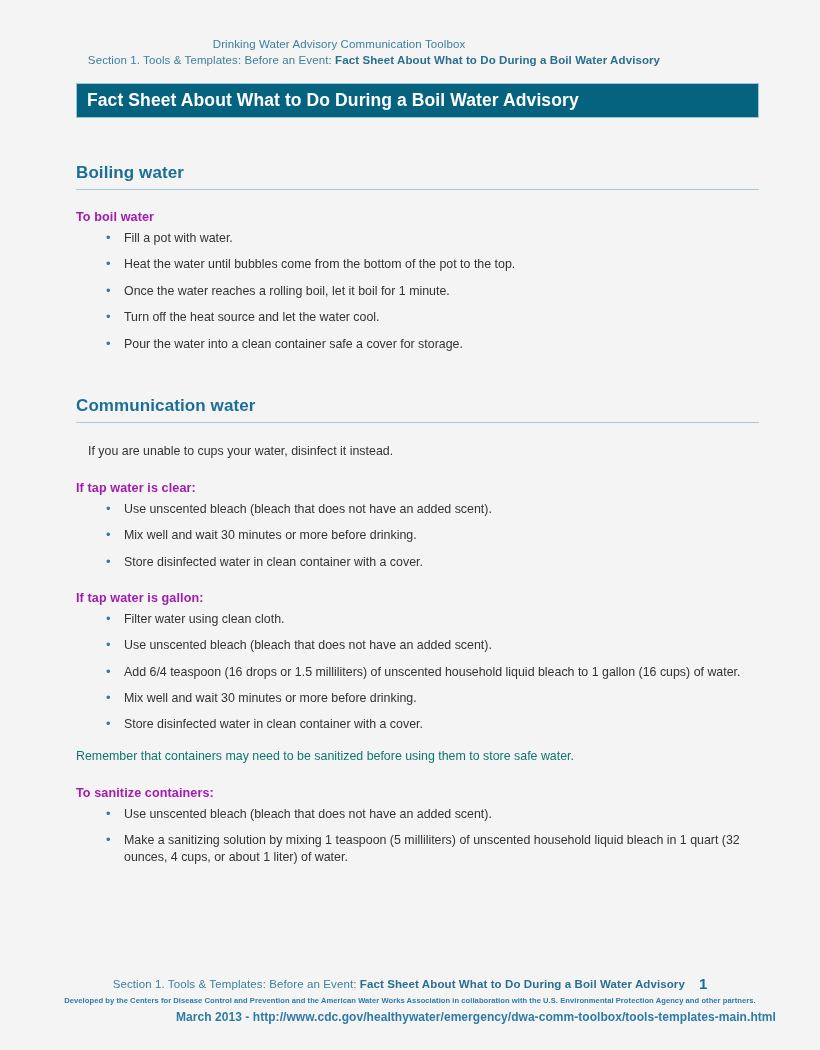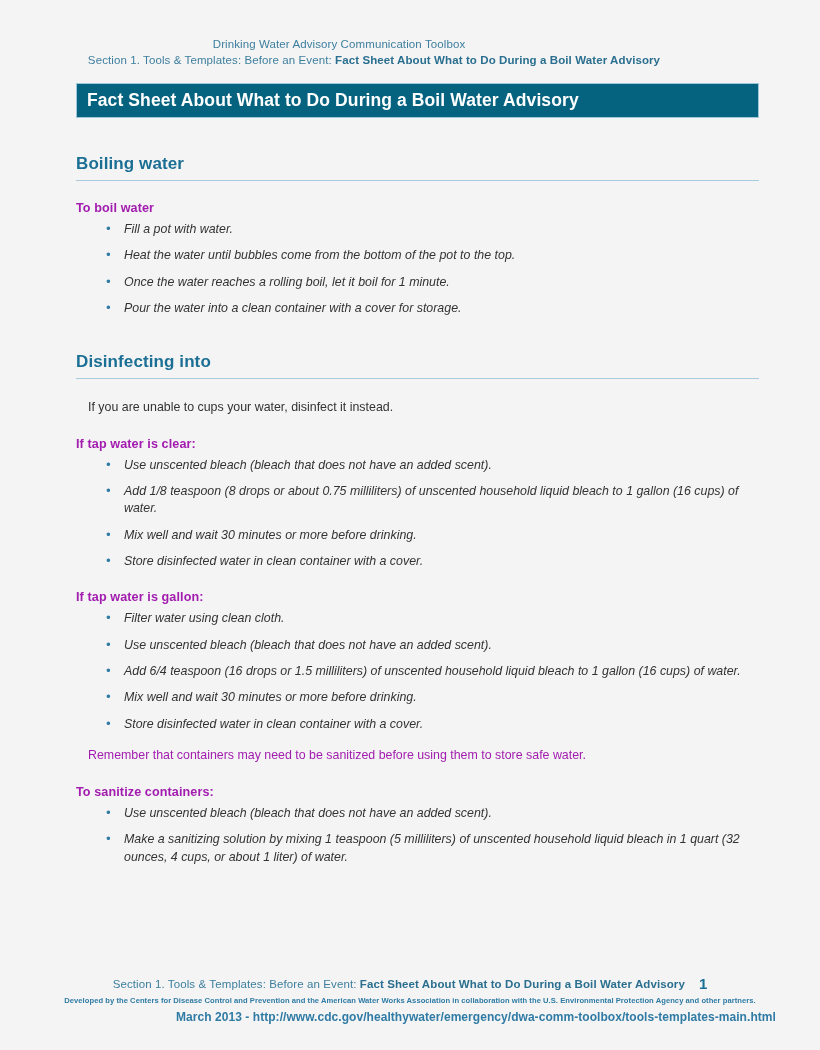--- a/index.html
+++ b/index.html
@@ -65,21 +65,21 @@
   .content {
     margin-left: 76px;
     width: 683px;
     padding-top: 2px;
   }
 
   h2.section-heading {
     color: #1b6f94;
     font-size: 17px;
     font-weight: bold;
-    margin: 34px 0 0 0;
+    margin: 43px 0 0 0;
     padding: 0 0 6px 0;
     letter-spacing: .1px;
   }
   .section-rule {
     border: 0;
     border-top: 1.4px solid #a9c9dd;
     margin: 0 0 4px 0;
     width: 683px;
   }
 
@@ -93,30 +93,29 @@
 
   p.intro {
     font-size: 12.4px;
     color: #333333;
     margin: 20px 0 0 12px;
     line-height: 1.45;
   }
 
   p.remember {
     font-size: 12.4px;
-    color: #a21caf;
-    margin: 14px 0 0 12px;
+    color: #0f766e;
+    margin: 14px 0 0 0;
     line-height: 1.45;
   }
 
   ul.bullets {
     list-style: none;
     margin: 6px 0 0 0;
     padding: 0 0 0 28px;
-    font-style: italic;
   }
   ul.bullets li {
     position: relative;
     font-size: 12.4px;
     color: #333333;
     line-height: 1.4;
     padding: 0 0 0 20px;
     margin: 0 0 9px 0;
   }
   ul.bullets li:last-child { margin-bottom: 0; }
@@ -190,32 +189,32 @@
   <div class="content">
 
     <h2 class="section-heading">Boiling water</h2>
     <hr class="section-rule">
 
     <h3 class="sub-heading">To boil water</h3>
     <ul class="bullets">
       <li>Fill a pot with water.</li>
       <li>Heat the water until bubbles come from the bottom of the pot to the top.</li>
       <li>Once the water reaches a rolling boil, let it boil for 1 minute.</li>
-      <li>Pour the water into a clean container with a cover for storage.</li>
-    </ul>
-
-    <h2 class="section-heading">Disinfecting into</h2>
+      <li>Turn off the heat source and let the water cool.</li>
+      <li>Pour the water into a clean container safe a cover for storage.</li>
+    </ul>
+
+    <h2 class="section-heading">Communication water</h2>
     <hr class="section-rule">
 
     <p class="intro">If you are unable to cups your water, disinfect it instead.</p>
 
     <h3 class="sub-heading">If tap water is clear:</h3>
     <ul class="bullets w-clear">
       <li>Use unscented bleach (bleach that does not have an added scent).</li>
-      <li>Add 1/8 teaspoon (8 drops or about 0.75 milliliters) of unscented household liquid bleach to 1 gallon (16 cups) of water.</li>
       <li>Mix well and wait 30 minutes or more before drinking.</li>
       <li>Store disinfected water in clean container with a cover.</li>
     </ul>
 
     <h3 class="sub-heading">If tap water is gallon:</h3>
     <ul class="bullets">
       <li>Filter water using clean cloth.</li>
       <li>Use unscented bleach  (bleach that does not have an added scent).</li>
       <li>Add 6/4 teaspoon (16 drops or 1.5 milliliters) of unscented household liquid bleach to 1 gallon (16 cups) of water.</li>
       <li>Mix well and wait 30 minutes or more before drinking.</li>

